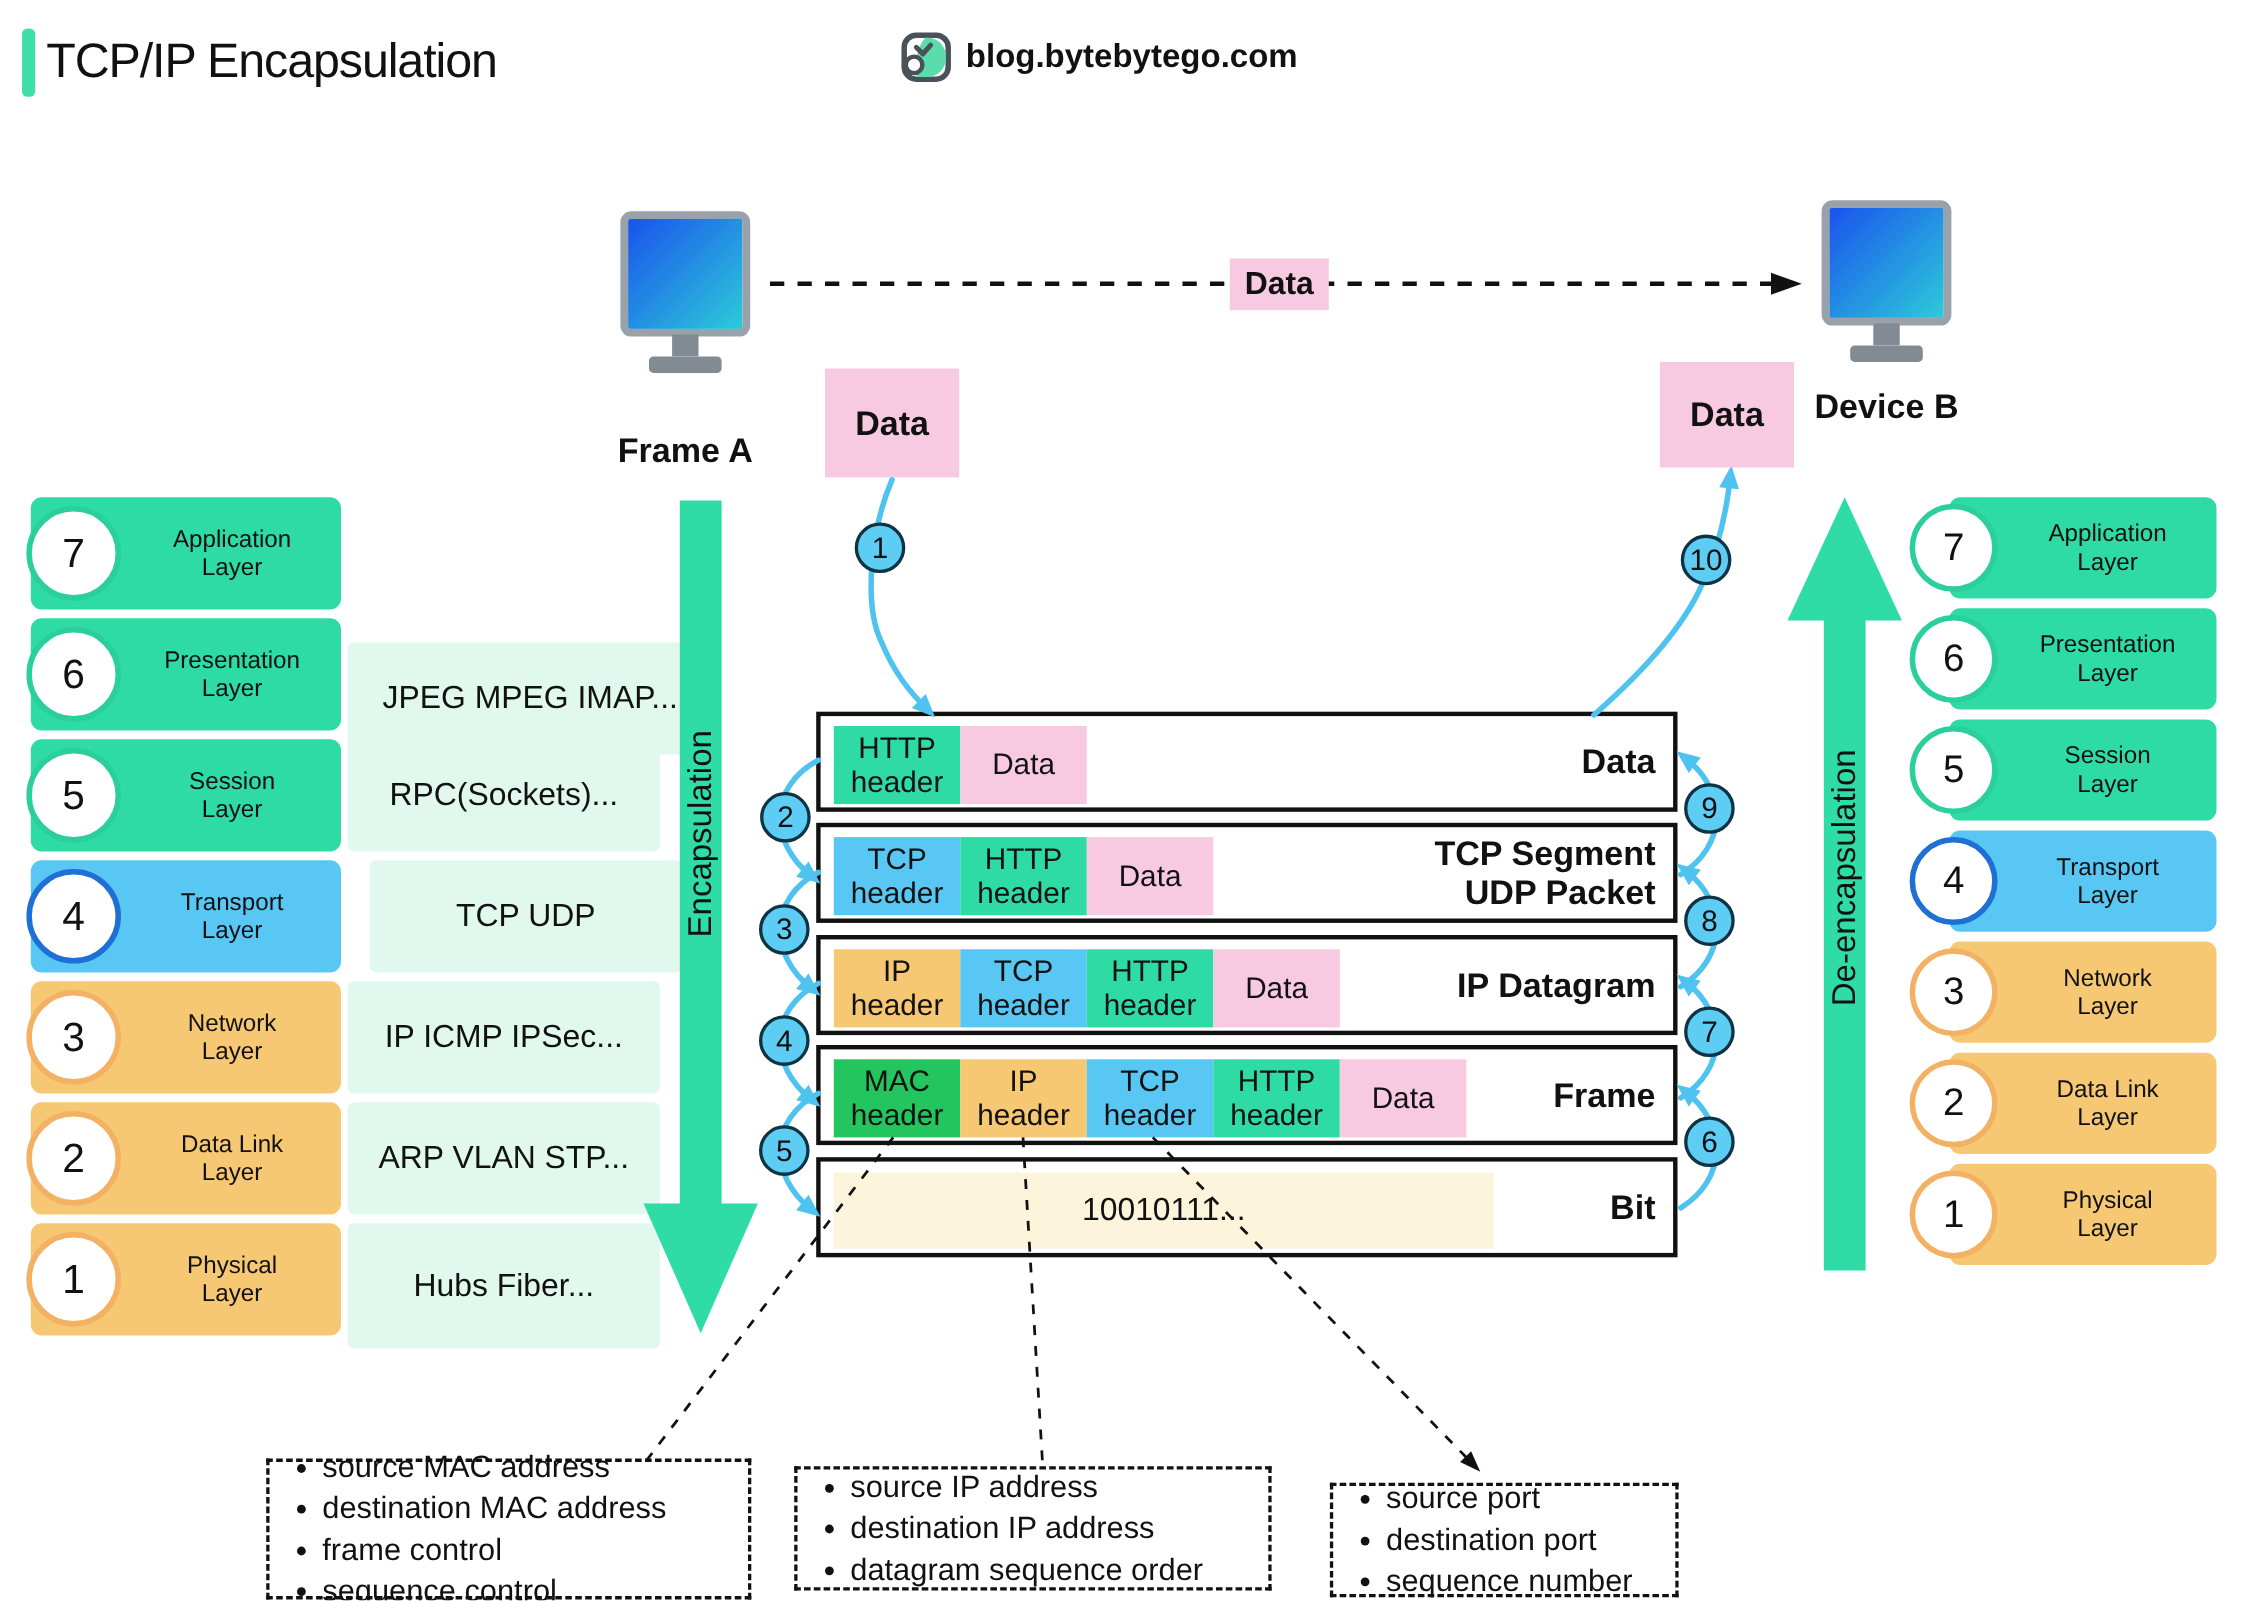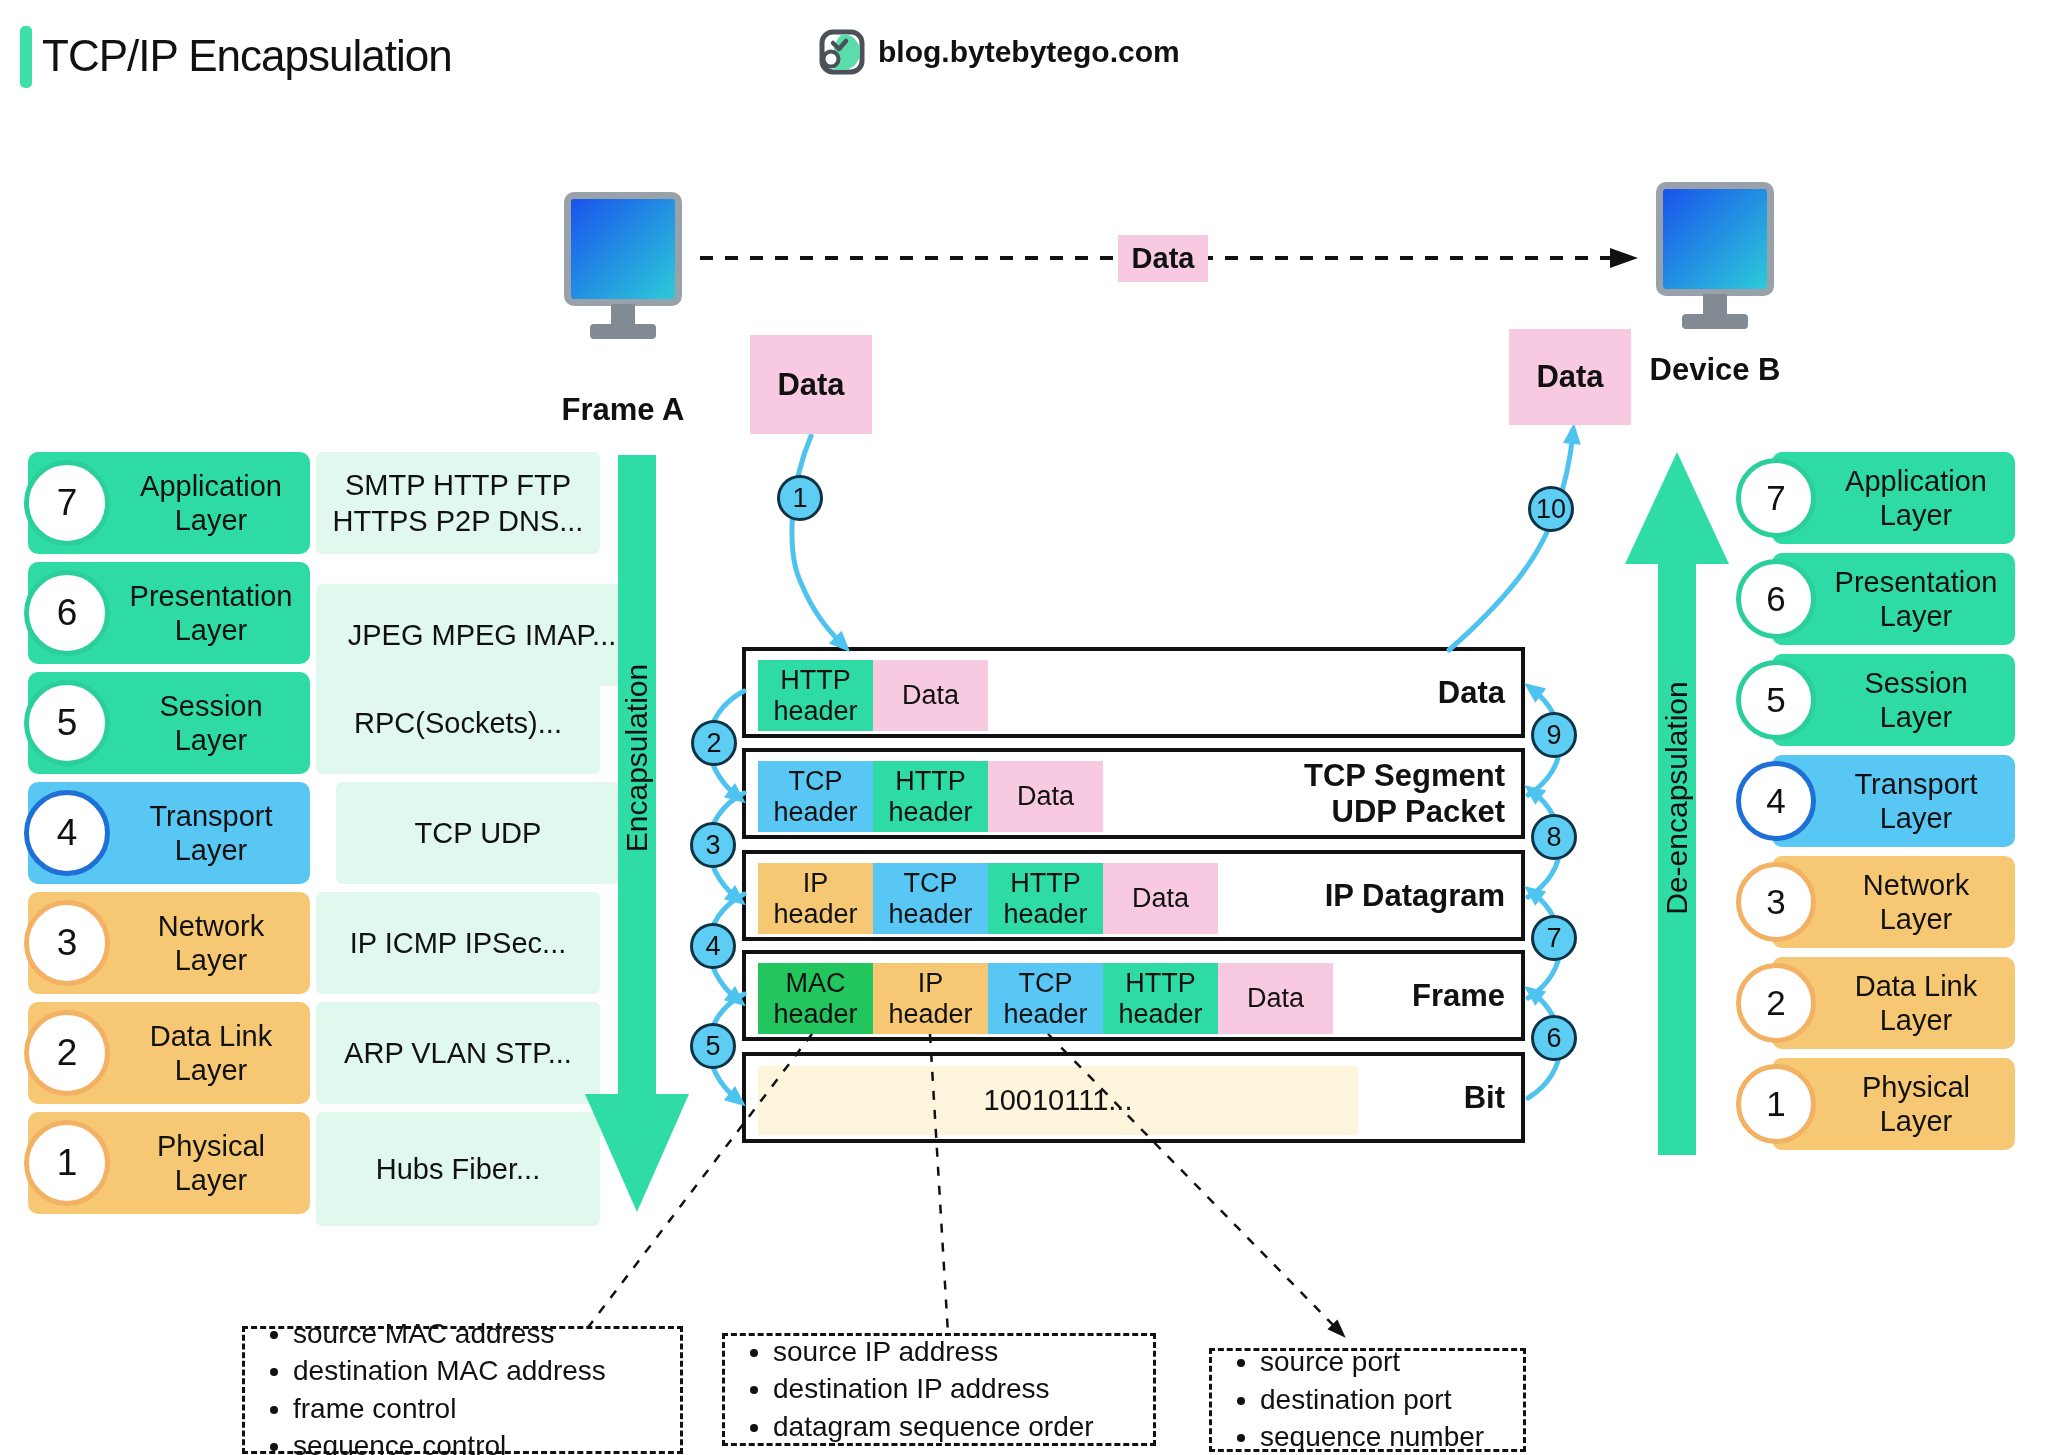--- a/index.html
+++ b/index.html
@@ -19,21 +19,21 @@
           background:linear-gradient(135deg,var(--mon-from),var(--mon-to));box-sizing:border-box;}
   .neck{width:24px;height:20px;background:var(--mon-stand);margin:-2px auto 0;}
   .mbase{width:66px;height:15px;background:var(--mon-stand);border-radius:4px;margin:0 auto;}
   .dev-label{width:170px;text-align:center;font-size:31px;font-weight:700;}
   
   .data-box{background:var(--pink);font-size:31px;font-weight:700;z-index:60;}
   .link-badge{background:var(--pink);font-size:29px;font-weight:700;z-index:60;}
   
   .osi-row{position:absolute;}
   .osi-rect{position:absolute;border-radius:10px;}
-  .osi-name{position:absolute;text-align:center;font-size:29px;line-height:1.18;}
+  .osi-name{position:absolute;text-align:center;font-size:22px;line-height:1.18;}
   .osi-desc{position:absolute;background:var(--mint);border-radius:6px;text-align:center;font-size:29px;line-height:1.25;}
   .osi-circle{position:absolute;background:#fff;border-radius:50%;font-size:37px;}
   
   .prow{position:absolute;background:#fff;border:4px solid var(--ink);box-sizing:border-box;}
   .seg{position:absolute;text-align:center;font-size:27px;line-height:1.12;}
   .prow-label{position:absolute;right:16px;top:0;height:100%;display:flex;align-items:center;
               text-align:right;font-size:31px;font-weight:700;line-height:1.15;}
   .bit-box{position:absolute;background:var(--bitfill);font-size:29px;}
   
   .g-shaft{background:var(--agreen);z-index:40;}
@@ -99,22 +99,20 @@
   <div class="abs g-head-up" style="left:1625px;top:452px;"></div>
   <div class="abs g-shaft" style="left:1658px;top:562px;width:38px;height:593px;"></div>
   <div class="abs v-label" style="left:1457px;top:780px;width:440px;">De-encapsulation</div>
 
   <div id="left-stack">
       <div class="osi-row" style="left: 24px; top: 452px; width: 576px; height: 102px;">
         <div class="osi-rect" style="left: 4px; top: 0px; width: 282px; height: 102px; background: rgb(46, 219, 164);"></div>
         <div class="osi-name flex pre" style="left: 84px; top: 0px; width: 206px; height: 102px; display: flex; align-items: center; justify-content: center;">Application
 Layer</div>
         <div class="osi-circle flex" style="left: 0px; top: 8px; width: 76px; height: 76px; border: 5px solid rgb(43, 207, 155); display: flex;">7</div>
-        <div class="osi-desc flex pre" style="left: 292px; top: 0px; width: 284px; height: 102px; display: flex; align-items: center; justify-content: center;">SMTP HTTP FTP
-HTTPS P2P DNS...</div>
       </div>
       <div class="osi-row" style="left: 24px; top: 562px; width: 576px; height: 102px;">
         <div class="osi-rect" style="left: 4px; top: 0px; width: 282px; height: 102px; background: rgb(46, 219, 164);"></div>
         <div class="osi-name flex pre" style="left: 84px; top: 0px; width: 206px; height: 102px; display: flex; align-items: center; justify-content: center;">Presentation
 Layer</div>
         <div class="osi-circle flex" style="left: 0px; top: 8px; width: 76px; height: 76px; border: 5px solid rgb(43, 207, 155); display: flex;">6</div>
         <div class="osi-desc flex pre" style="left: 292px; top: 0px; width: 332px; height: 102px; display: flex; align-items: center; justify-content: center; margin-top: 22px;">JPEG MPEG IMAP...</div>
       </div>
       <div class="osi-row" style="left: 24px; top: 672px; width: 576px; height: 102px;">
         <div class="osi-rect" style="left: 4px; top: 0px; width: 282px; height: 102px; background: rgb(46, 219, 164);"></div>

